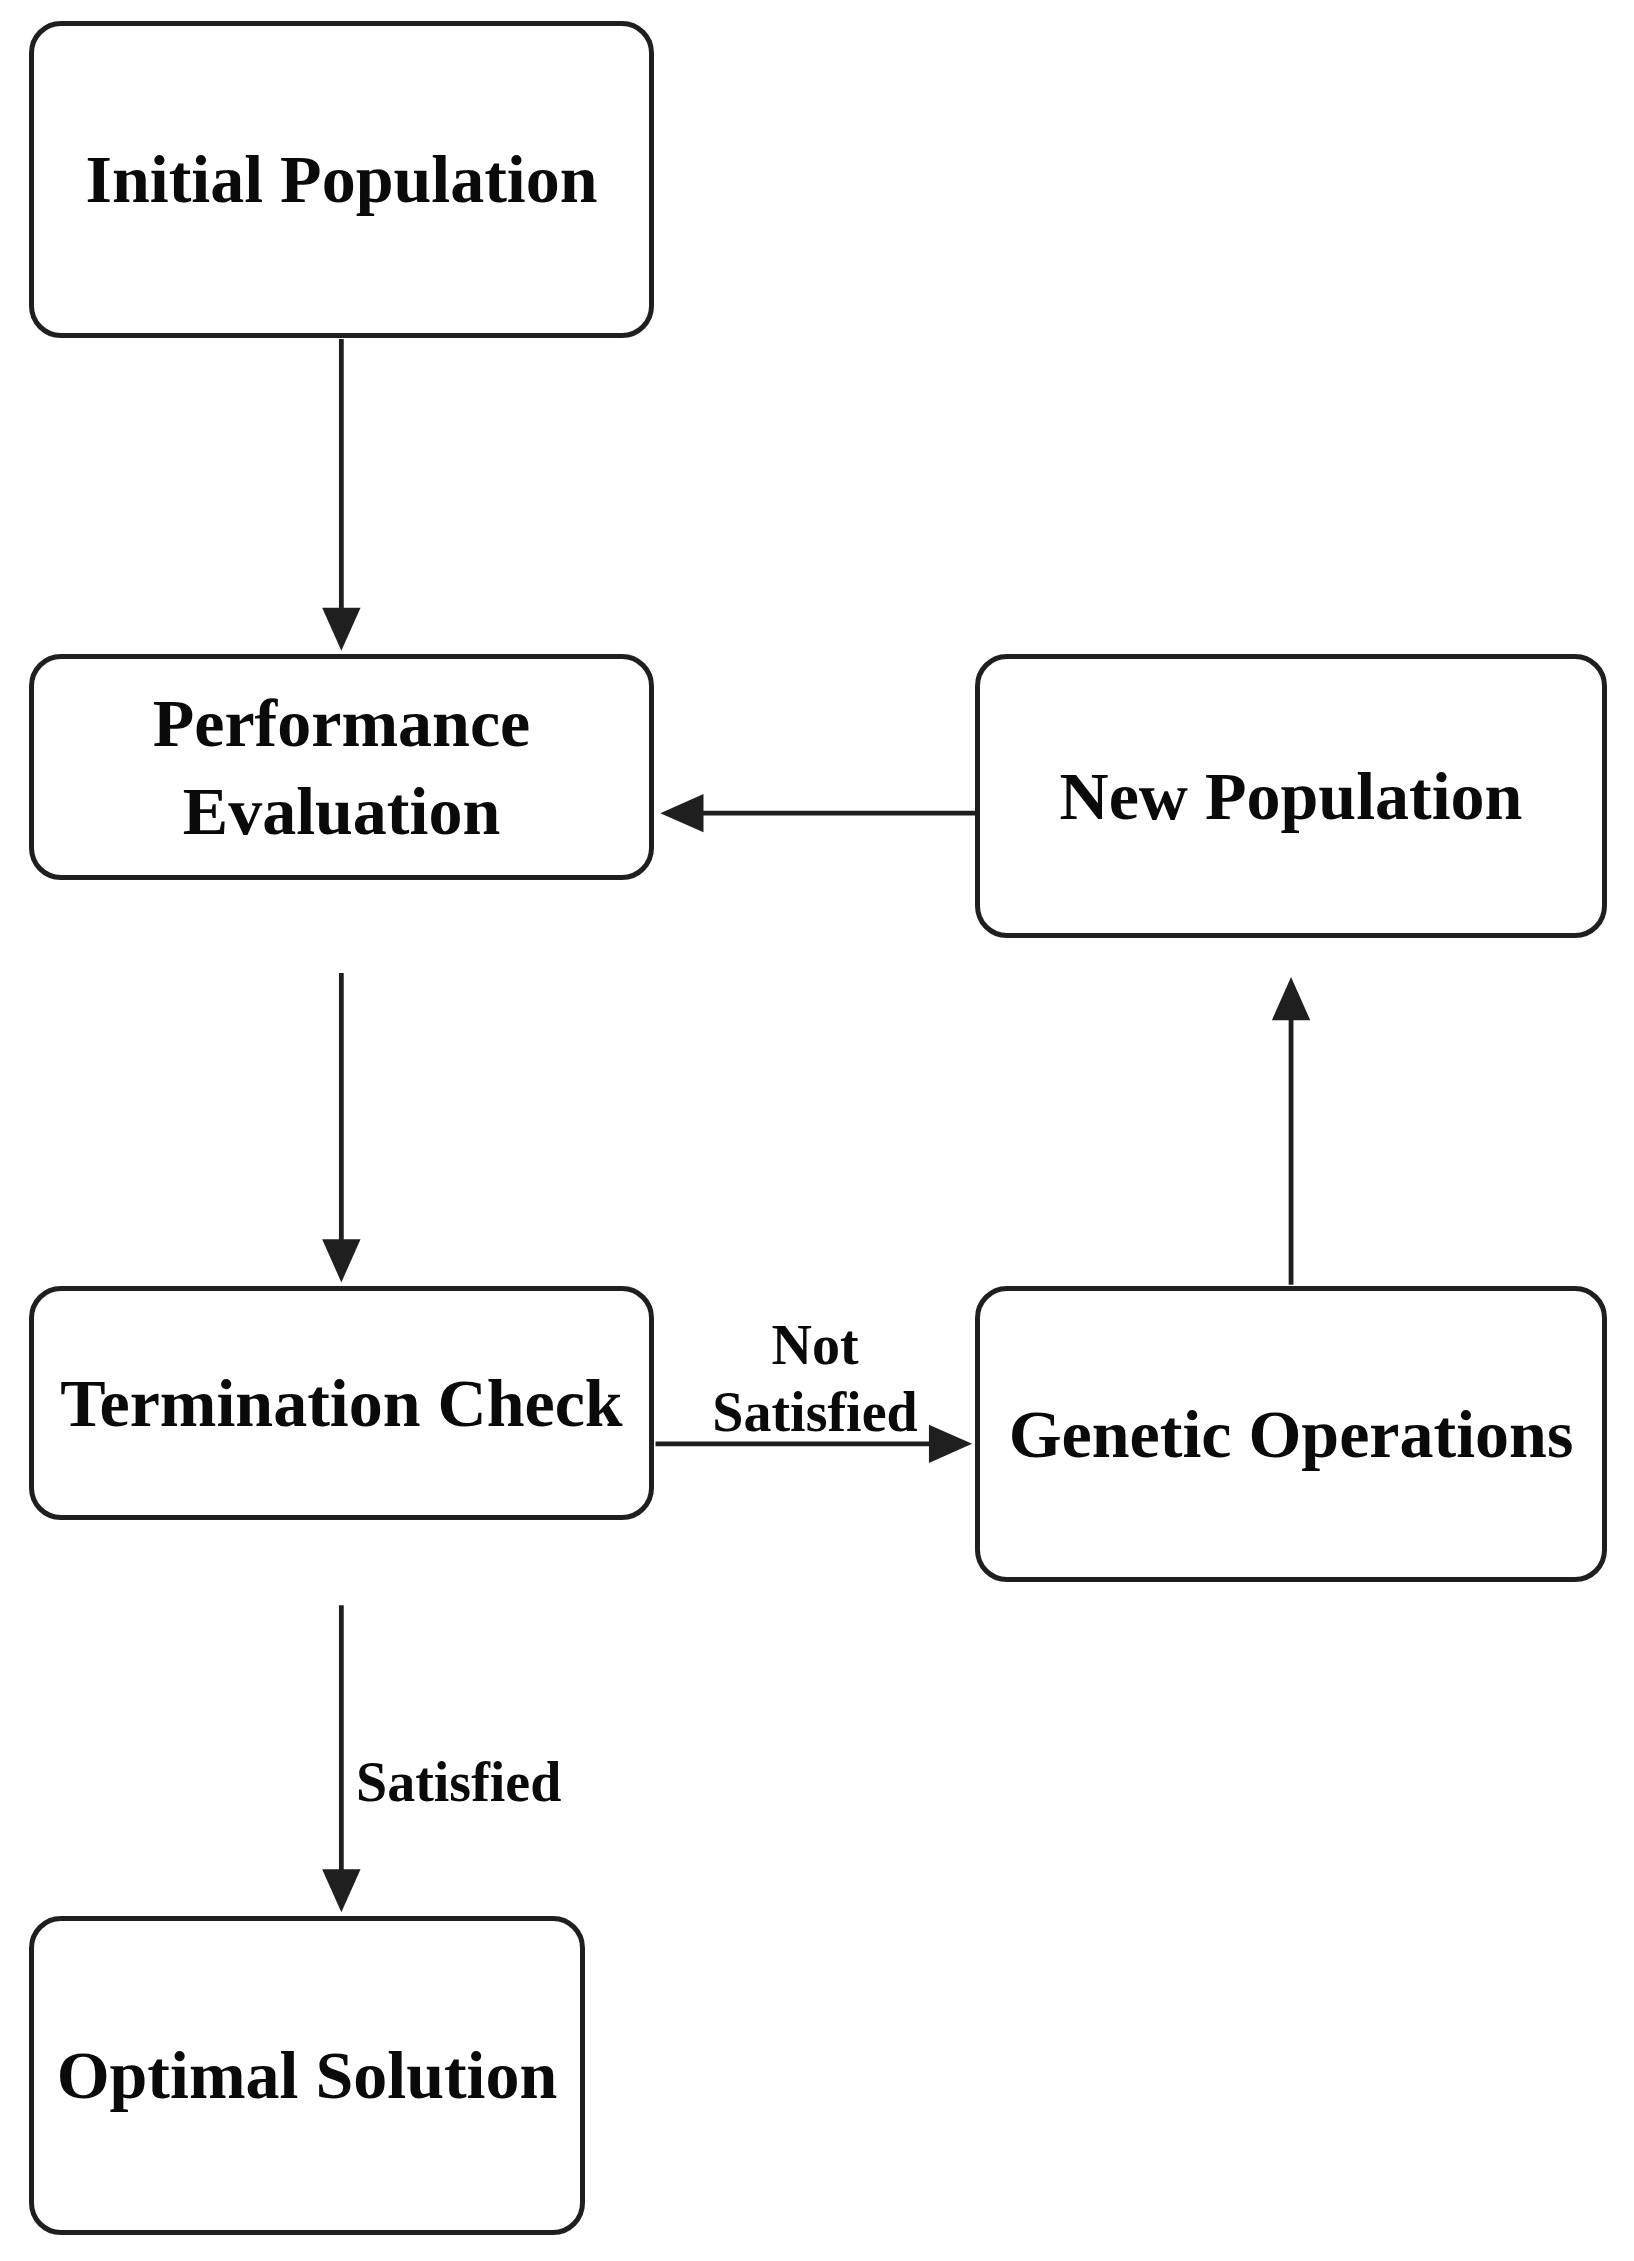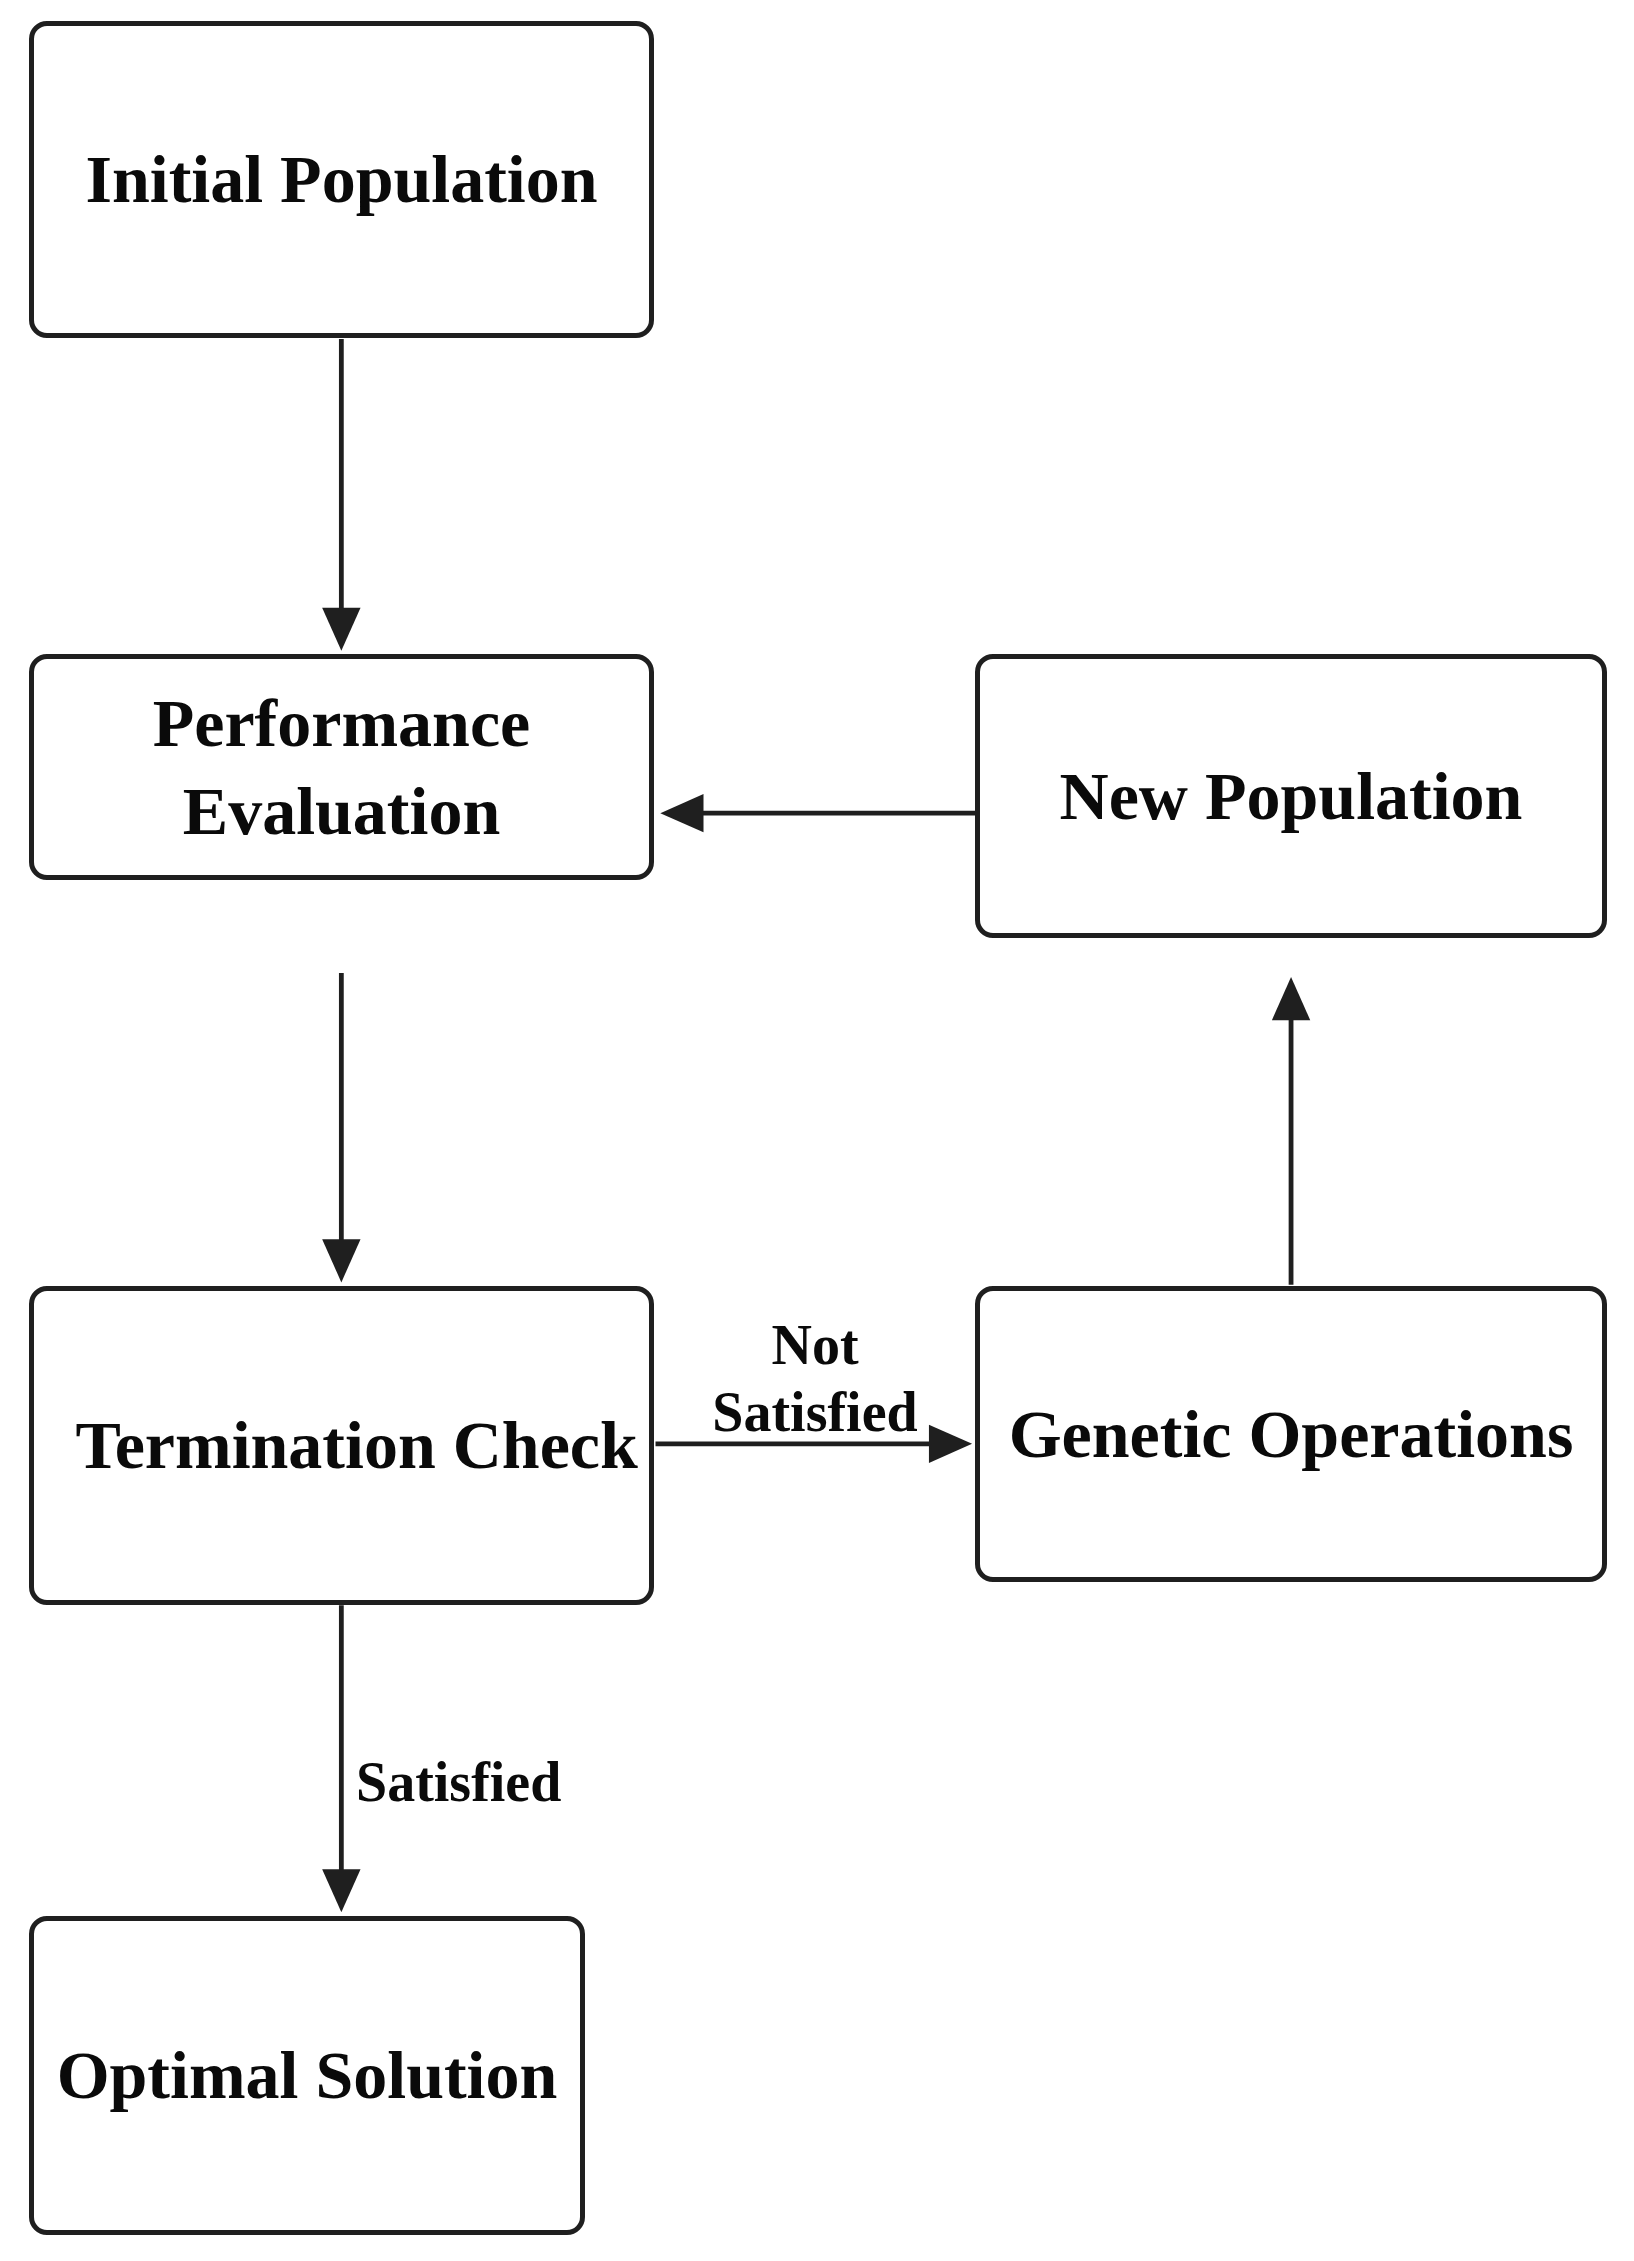--- a/index.html
+++ b/index.html
@@ -19,36 +19,36 @@
     position: absolute;
     left: 0;
     top: 0;
     width: 1634px;
     height: 2261px;
   }
   .node {
     position: absolute;
     box-sizing: border-box;
     border: 5.6px solid #1f1f1f;
-    border-radius: 18px;
+    border-radius: 32px;
     background: #ffffff;
     display: flex;
     align-items: center;
     justify-content: center;
     text-align: center;
     padding: 0 11.2px;
     font-weight: bold;
     font-size: 68px;
     line-height: 1.3;
     color: #0a0a0a;
   }
   #node-initial-population   { left: 29px;   top: 21px;   width: 625px; height: 317px; }
   #node-performance-evaluation { left: 29px; top: 654px;  width: 625px; height: 226px; }
   #node-new-population       { left: 975px; top: 654px;  width: 632px; height: 284px; }
-  #node-termination-check    { left: 29px;   top: 1286px; width: 625px; height: 319px; justify-content: flex-end; }
+  #node-termination-check    { left: 29px;   top: 1286px; width: 625px; height: 234px; }
   #node-genetic-operations   { left: 975px; top: 1286px; width: 632px; height: 296px; }
   #node-optimal-solution     { left: 29px;   top: 1916px; width: 556px; height: 319px; }
 
   .edge-label {
     position: absolute;
     font-weight: bold;
     color: #0a0a0a;
     text-align: center;
   }
   #label-not-satisfied {

